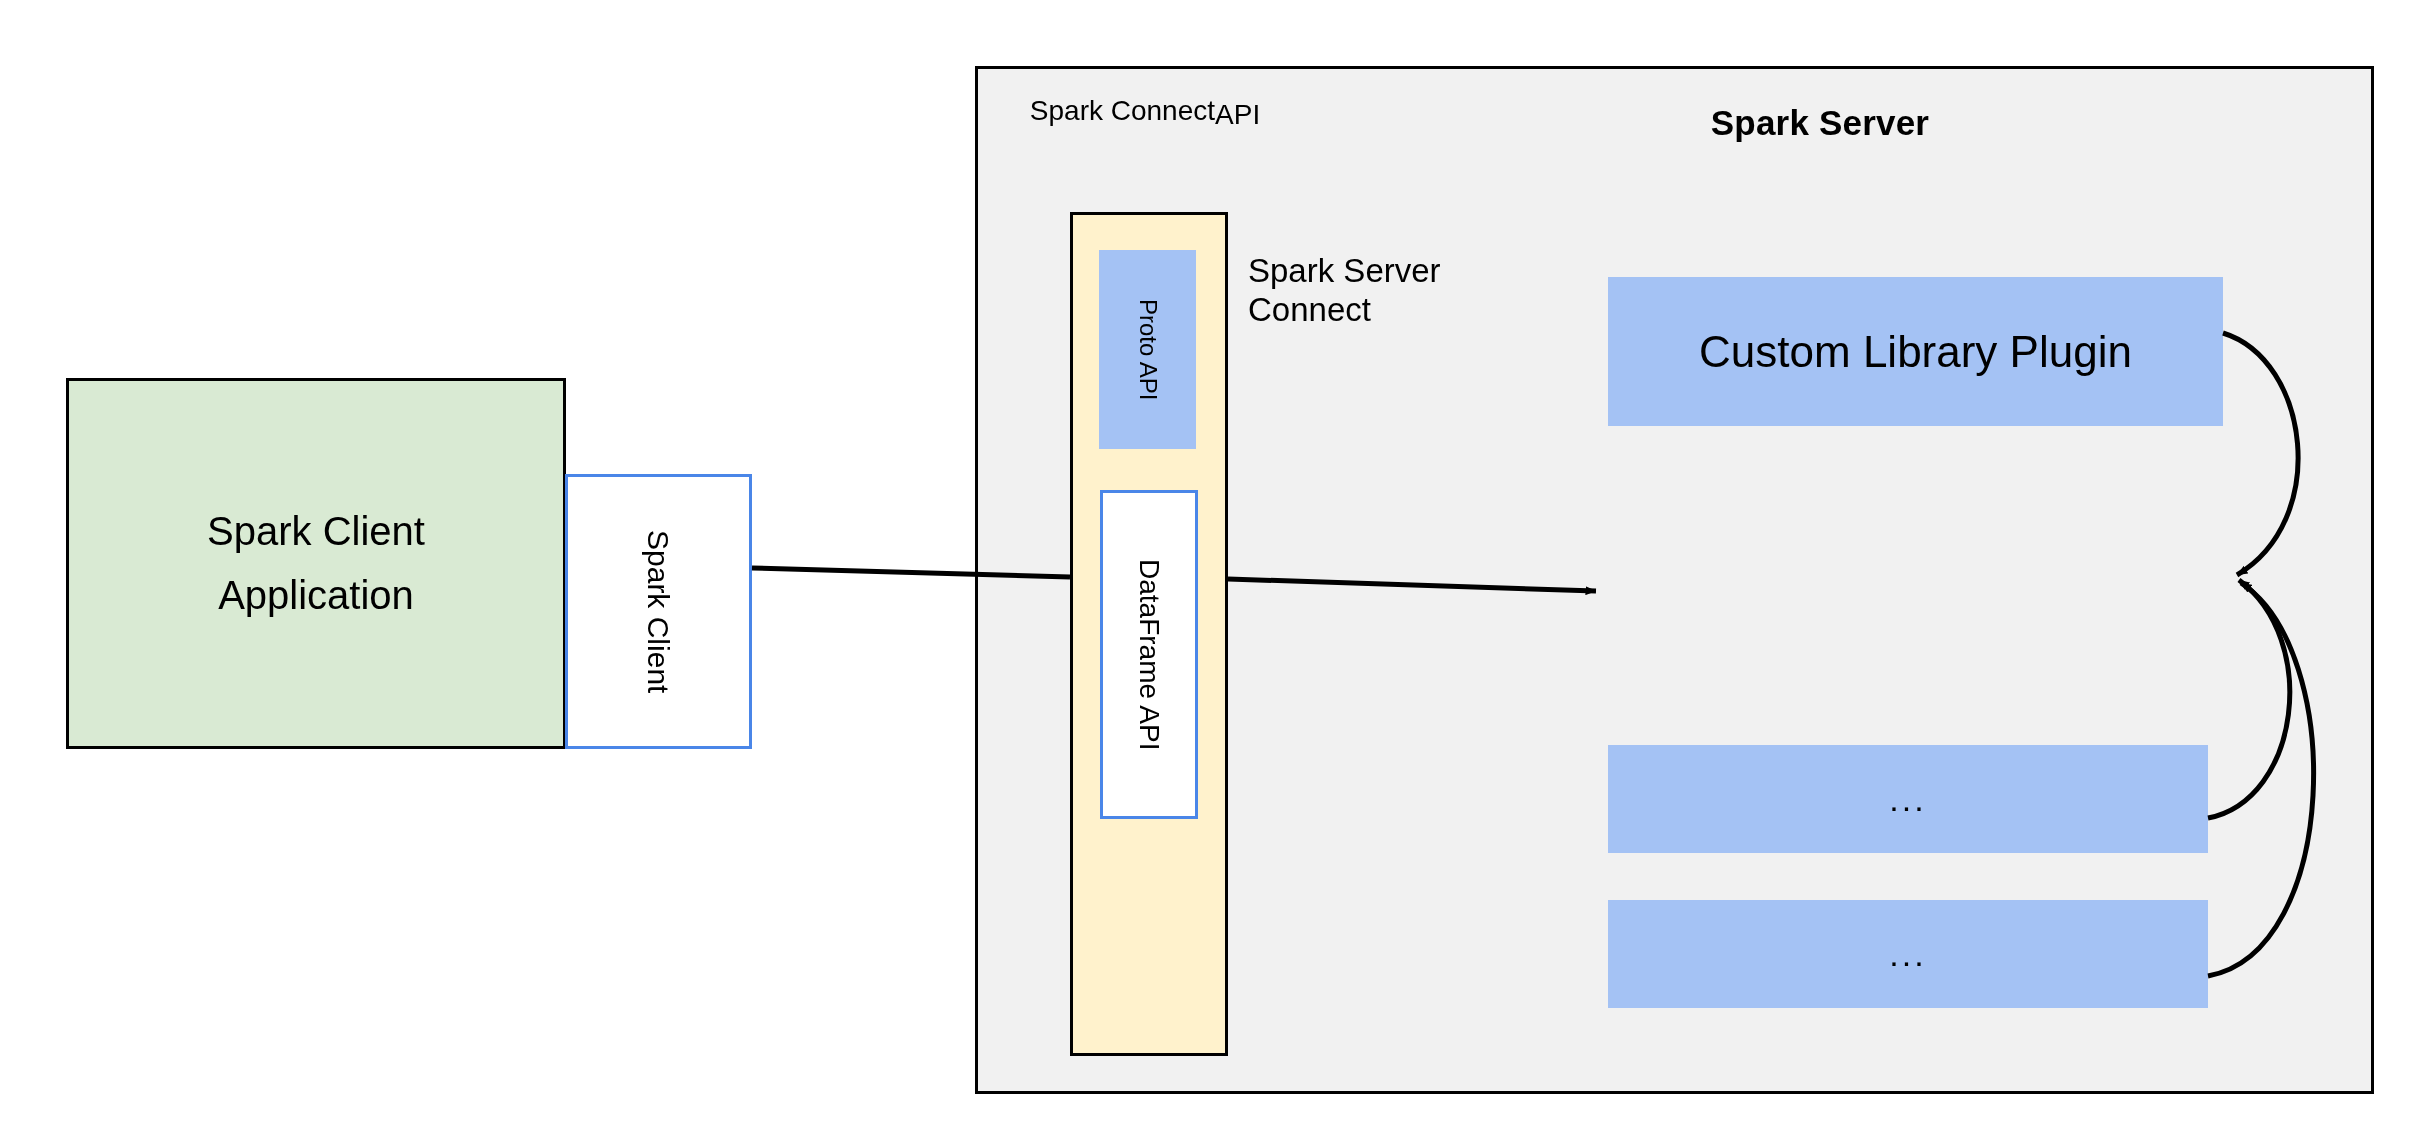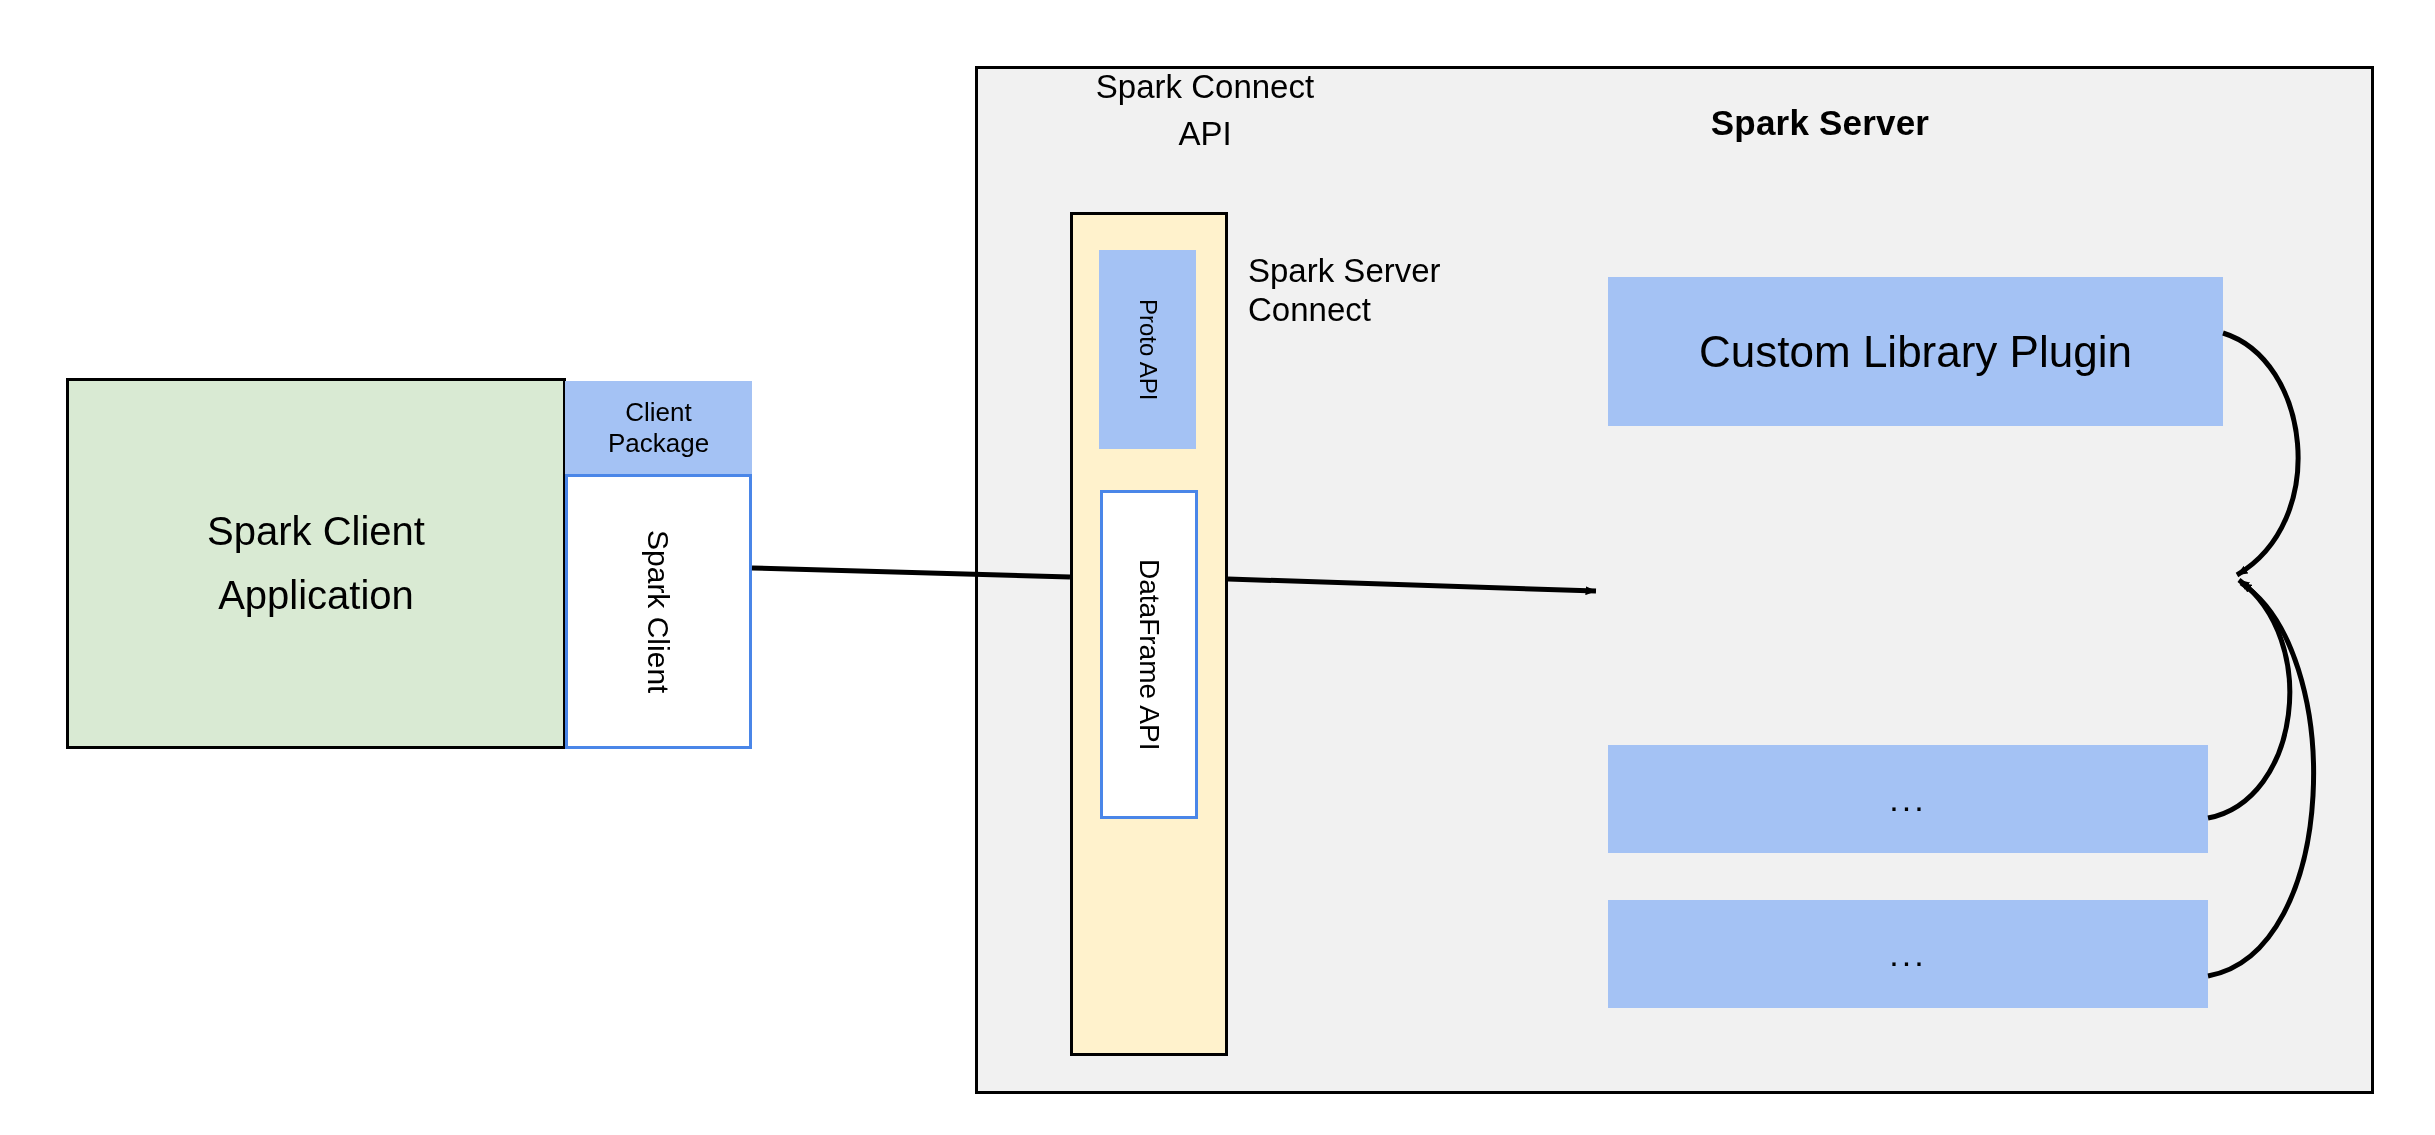--- a/index.html
+++ b/index.html
@@ -45,26 +45,26 @@
   #server-title {
     left: 1660px;
     top: 100px;
     width: 320px;
     height: 46px;
     font-size: 35px;
     font-weight: bold;
     letter-spacing: 0.2px;
   }
   #connect-api-label {
-    left: 1060px;
+    left: 1000px;
     top: 66px;
     width: 290px;
     height: 90px;
-    font-size: 33px;
-    flex-direction: column;
+    font-size: 28px;
+    flex-direction: row;
   }
   #connect-api-label .l2 { margin-top: 8px; }
 
   #server-library-label {
     left: 1248px;
     top: 246px;
     width: 300px;
     height: 90px;
     font-size: 33px;
     flex-direction: column;
@@ -205,24 +205,20 @@
 
   <div class="node" id="dataframe-api-box">
     <span class="vertical-text">DataFrame API</span>
   </div>
 
   <div class="node" id="client-app-box">
     <span class="l1">Spark Client</span>
     <span class="l2">Application</span>
   </div>
 
-  <div class="node" id="client-package-box">
-    <span class="l1">Client</span>
-    <span class="l2">Package</span>
-  </div>
 
   <div class="node" id="spark-client-box">
     <span class="vertical-text">Spark Client</span>
   </div>
 
   <div class="node" id="custom-plugin-box">
     <span>Custom Library Plugin</span>
   </div>
 
 

